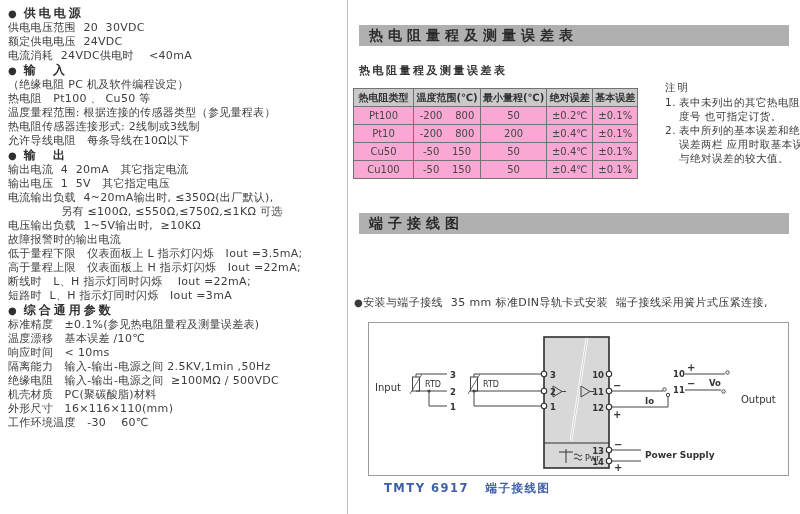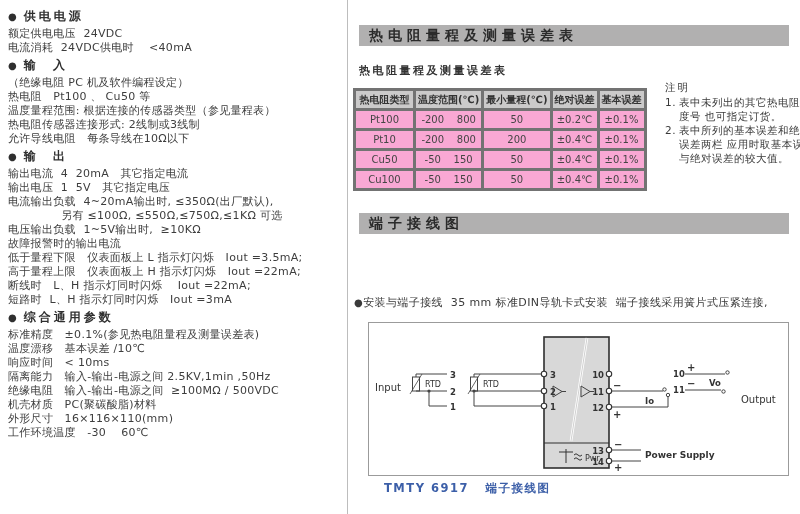--- a/index.html
+++ b/index.html
@@ -2,35 +2,35 @@
 <html><head>
 <meta charset="utf-8">
 <style>
   html,body{margin:0;padding:0;background:#ffffff;}
   #page{position:relative;width:800px;height:514px;background:#ffffff;overflow:hidden;
         font-family:"DejaVu Sans","Liberation Sans",sans-serif;color:#3d3d3d;}
   
   #left-col{position:absolute;left:8px;top:6px;width:342px;}
   .sec{}
   .sec:first-child{margin-top:0;}
-  .sec-title{font-size:12px;line-height:20px;font-weight:bold;color:#2f2f2f;letter-spacing:3px;white-space:pre;}
+  .sec-title{font-size:12px;line-height:14px;font-weight:bold;color:#2f2f2f;letter-spacing:3px;white-space:pre;}
   .sec-title .bullet{font-size:10px;letter-spacing:0;margin-right:7px;color:#2f2f2f;}
   .line{font-size:11px;line-height:14px;letter-spacing:0.3px;white-space:pre;color:#3d3d3d;}
   
   #col-divider{position:absolute;left:347px;top:0;width:1px;height:514px;background:#bdbdbd;}
   
   .band{position:absolute;left:359px;width:430px;height:21px;background:#b1b0b0;
         color:#2b2b2b;font-weight:bold;font-size:14px;letter-spacing:5px;
         padding:2px 0 0 10px;box-sizing:border-box;white-space:pre;}
   #band1{top:25px;}
   #band2{top:213px;}
   #table-subtitle{position:absolute;left:359px;top:63px;font-size:11px;font-weight:bold;
         letter-spacing:2.5px;color:#333;white-space:pre;}
   #err-table{position:absolute;left:353px;top:88px;border-collapse:collapse;table-layout:fixed;}
-  #err-table th,#err-table td{border:3px solid #737373;text-align:center;white-space:pre;
+  #err-table th,#err-table td{border:1px solid #737373;text-align:center;white-space:pre;
         font-family:"DejaVu Sans","Liberation Sans",sans-serif;}
   #err-table th{background:#cbcaca;font-size:10px;font-weight:600;color:#333;height:17px;padding:0 2px;}
   #err-table td{background:#f9a8d4;font-size:10px;color:#454545;height:17px;padding:0 2px;}
   #notes{position:absolute;left:665px;top:80px;width:154px;font-size:10.5px;line-height:14px;color:#3a3a3a;}
   #notes .notes-title{letter-spacing:2px;margin-bottom:1px;}
   .note-item{padding-left:14px;text-indent:-14px;letter-spacing:0.5px;}
   .note-num{margin-right:3px;}
   #install-note{position:absolute;left:354px;top:265px;font-size:11px;line-height:15px;
         color:#3a3a3a;white-space:pre;letter-spacing:0.4px;}
   #install-note .bullet{font-size:10px;}
@@ -44,20 +44,21 @@
 </style>
 </head>
 <body>
 
 <div id="page">
 
   <div id="left-col">
 
     <div class="sec">
       <div class="sec-title"><span class="bullet">●</span><span>供电电源</span></div>
+      <div class="line">供电电压范围  20  30VDC</div>
       <div class="line">额定供电电压  24VDC</div>
       <div class="line">电流消耗  24VDC供电时    &lt;40mA</div>
     </div>
 
     <div class="sec">
       <div class="sec-title"><span class="bullet">●</span><span>输  入</span></div>
       <div class="line">（绝缘电阻 PC 机及软件编程设定）</div>
       <div class="line">热电阻   Pt100 、 Cu50 等</div>
       <div class="line">温度量程范围: 根据连接的传感器类型（参见量程表）</div>
       <div class="line">热电阻传感器连接形式: 2线制或3线制</div>

